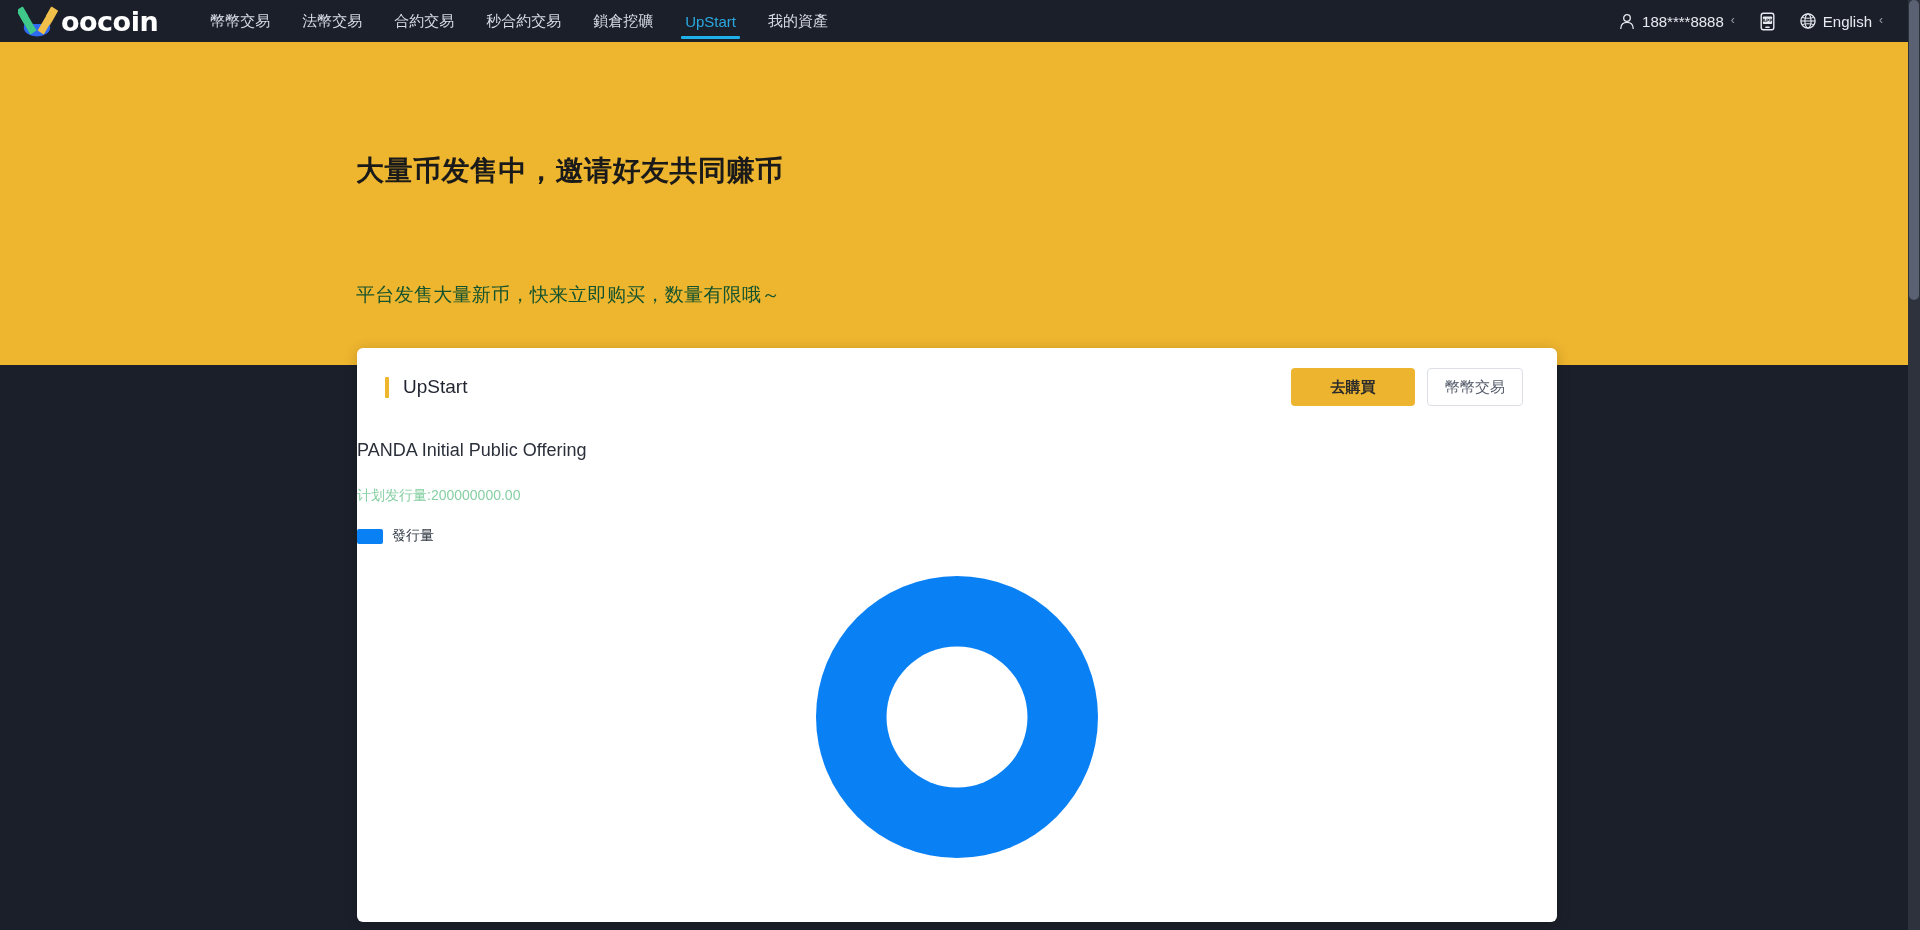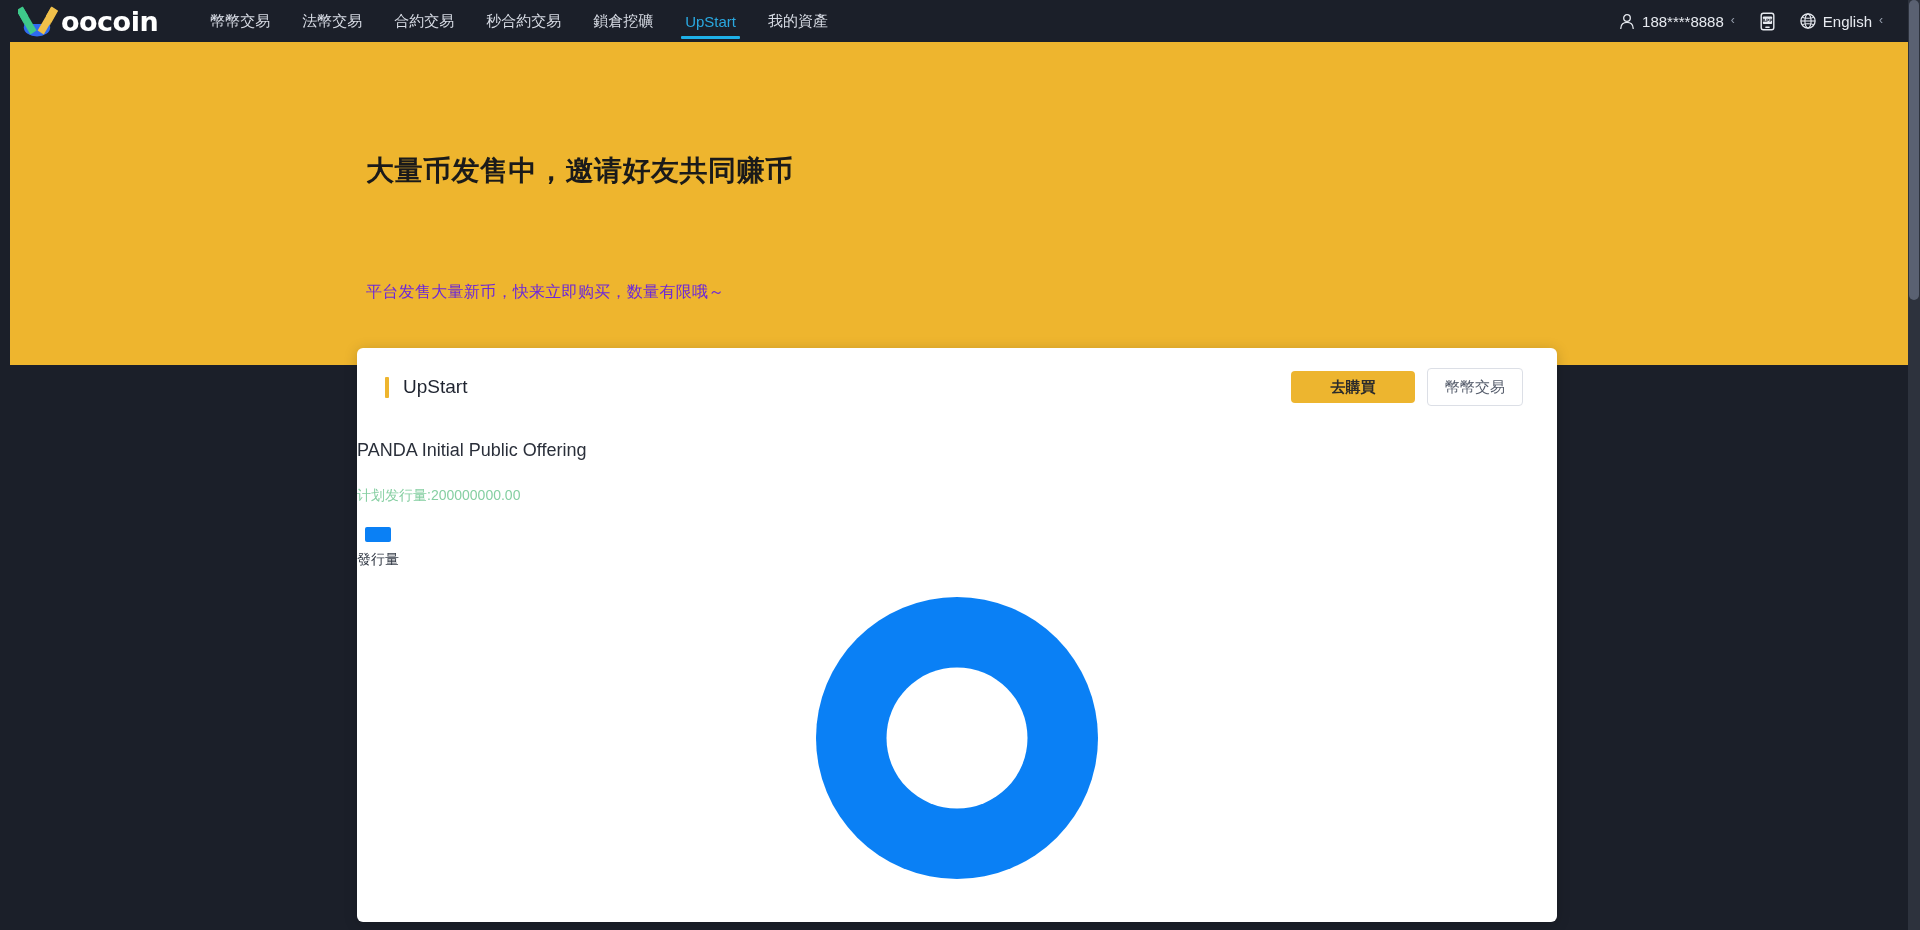--- a/index.html
+++ b/index.html
@@ -111,21 +111,21 @@
     display: inline-block;
     font-size: 12px;
     color: #9aa2b1;
     transform: translateY(-1px);
   }
   .icon-svg { display: block; }
 
   
   .banner {
     position: absolute;
-    top: 42px; left: 10px;
+    top: 42px; left: 0;
     width: 1908px;
     height: 323px;
     background: #eeb52e;
   }
   .banner-inner {
     position: absolute;
     left: 356px;
     top: 0;
     width: 1100px;
     height: 100%;
@@ -135,22 +135,22 @@
     top: 111px;
     font-size: 28px;
     font-weight: 700;
     color: #1a1a1a;
     letter-spacing: 0.5px;
     line-height: 1.3;
   }
   .banner-sub {
     position: absolute;
     top: 240px;
-    font-size: 16px;
-    color: #6d28d9;
+    font-size: 19px;
+    color: #14532d;
     letter-spacing: 0.3px;
   }
 
   
   .card {
     position: absolute;
     left: 357px;
     top: 348px;
     width: 1200px;
     height: 574px;
@@ -197,21 +197,21 @@
     font-size: 15px;
     border-radius: 4px;
     cursor: pointer;
     display: inline-flex;
     align-items: center;
     justify-content: center;
     white-space: nowrap;
   }
   .btn-primary {
     width: 124px;
-    height: 32px;
+    height: 38px;
     background: #edb52f;
     color: #2b2b2b;
     border: none;
     font-weight: 700;
   }
   .btn-ghost {
     width: 96px;
     height: 38px;
     background: #ffffff;
     color: #555c6b;
@@ -233,21 +233,20 @@
   .chart-sub {
     font-size: 14px;
     color: #86cfa2;
     padding-top: 26px;
   }
   .chart-legend {
     display: inline-flex;
     align-items: center;
     gap: 9px;
     margin-top: 22px;
-    flex-direction: column;
   }
   .legend-swatch {
     width: 26px;
     height: 15px;
     border-radius: 2px;
     background: #0a80f5;
     flex: none;
   }
   .legend-label {
     font-size: 14px;

